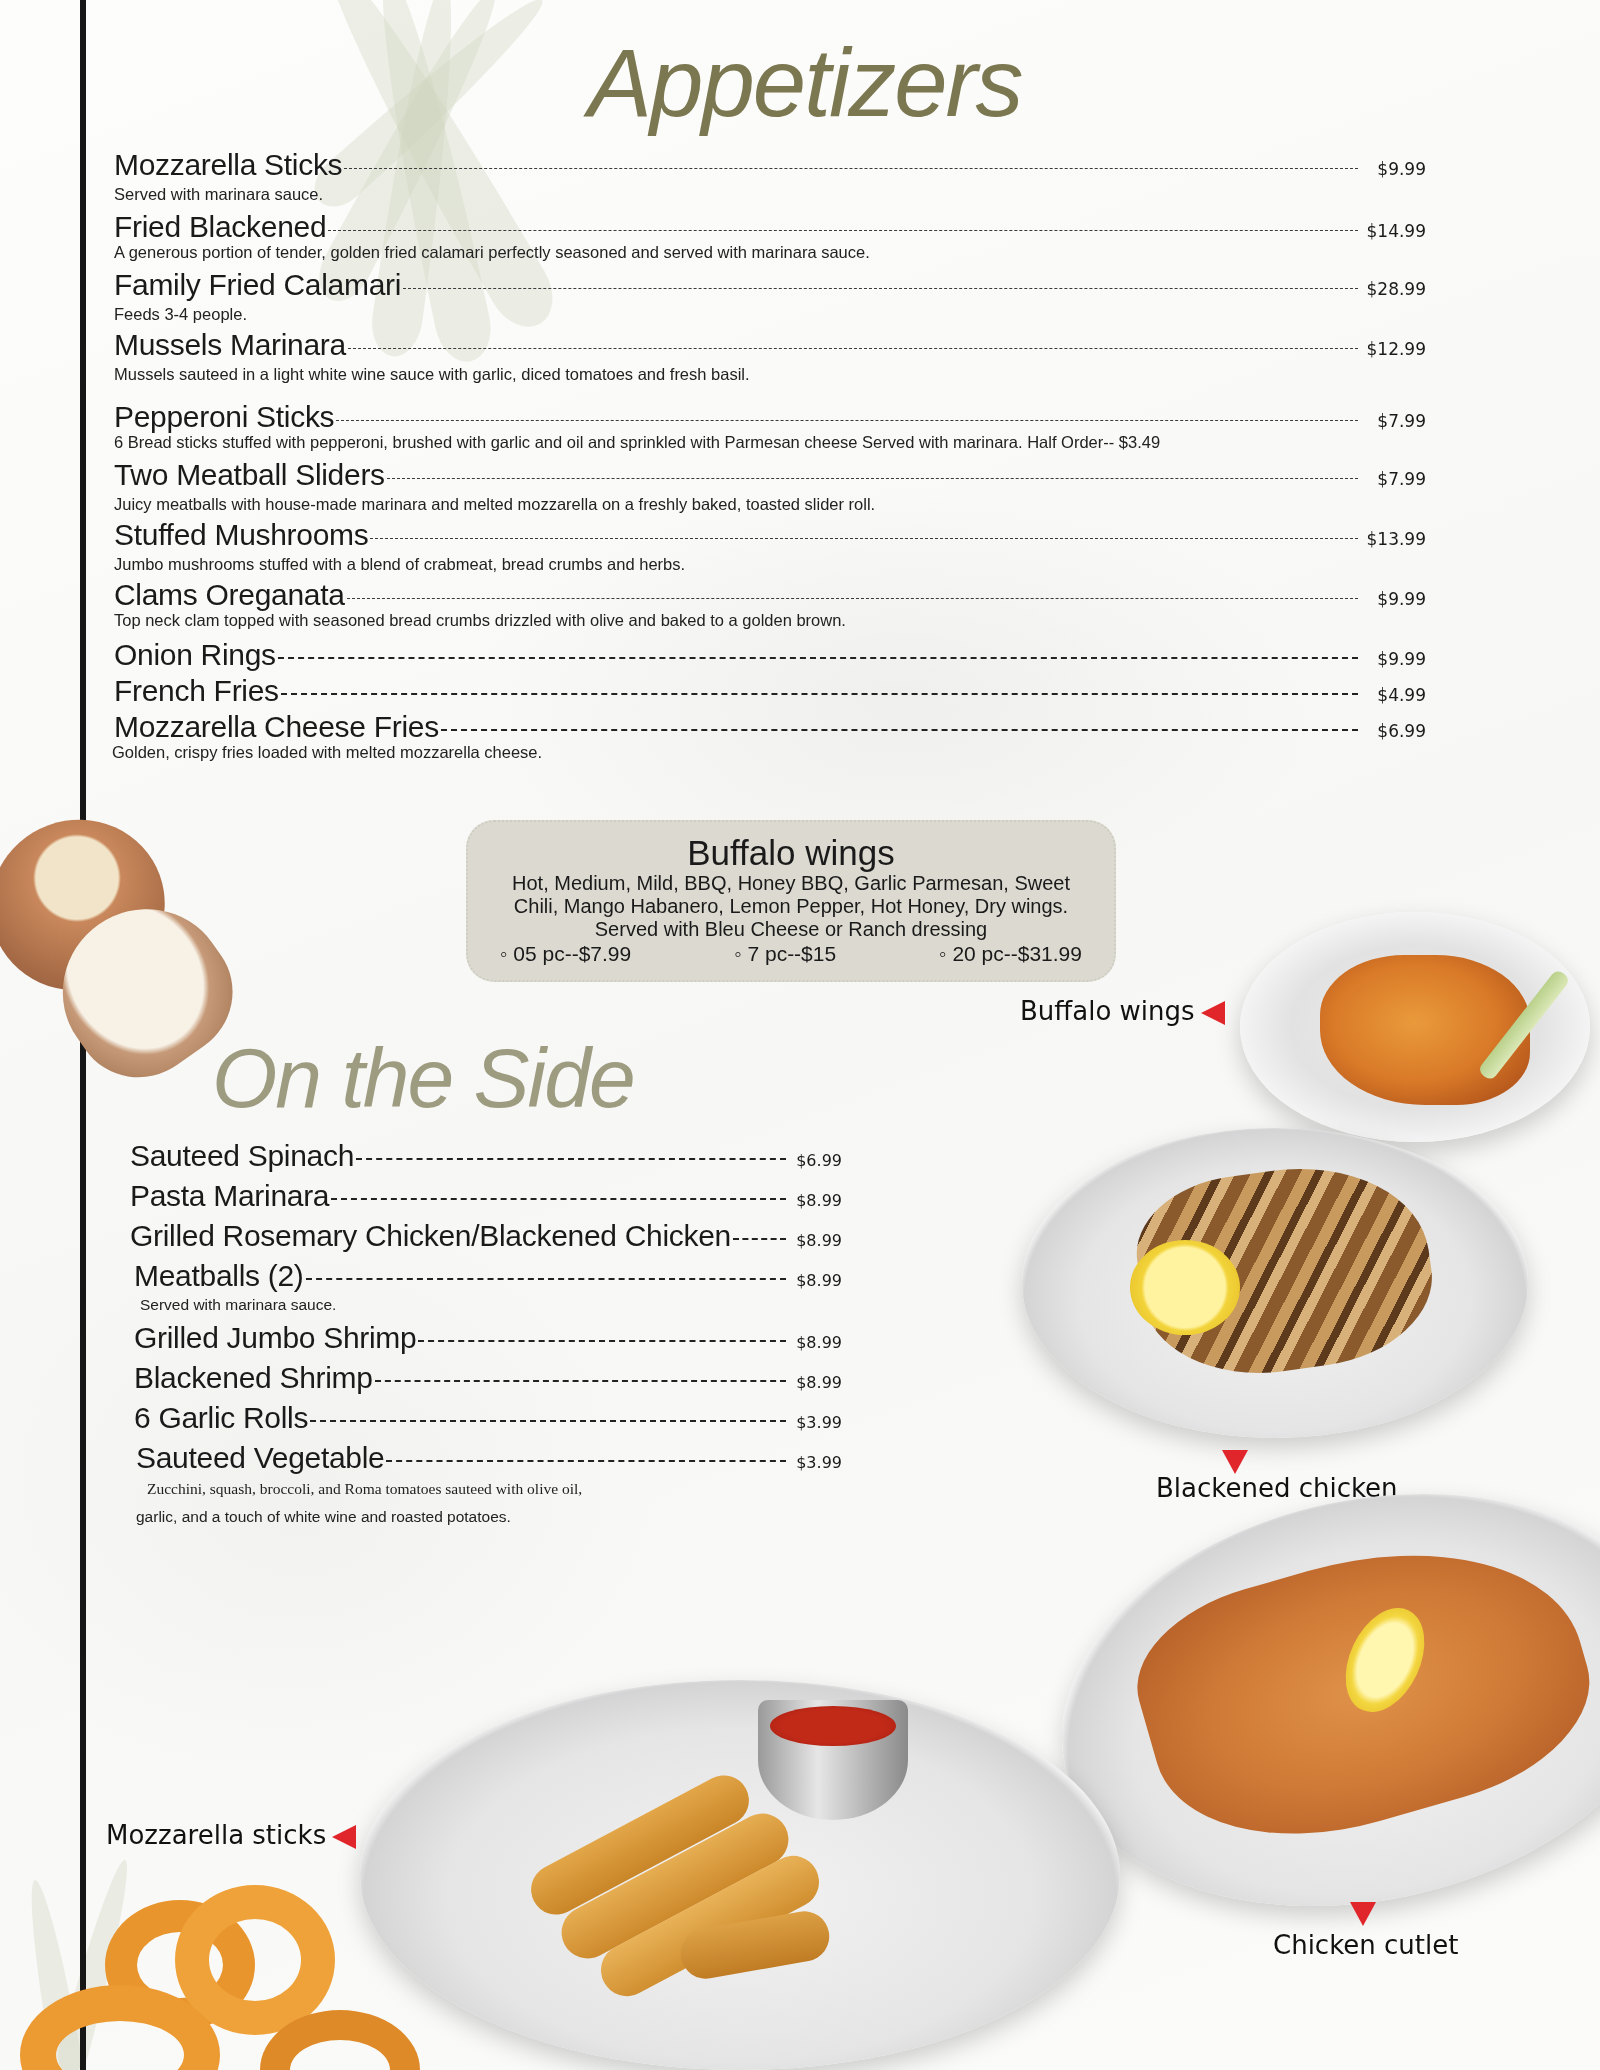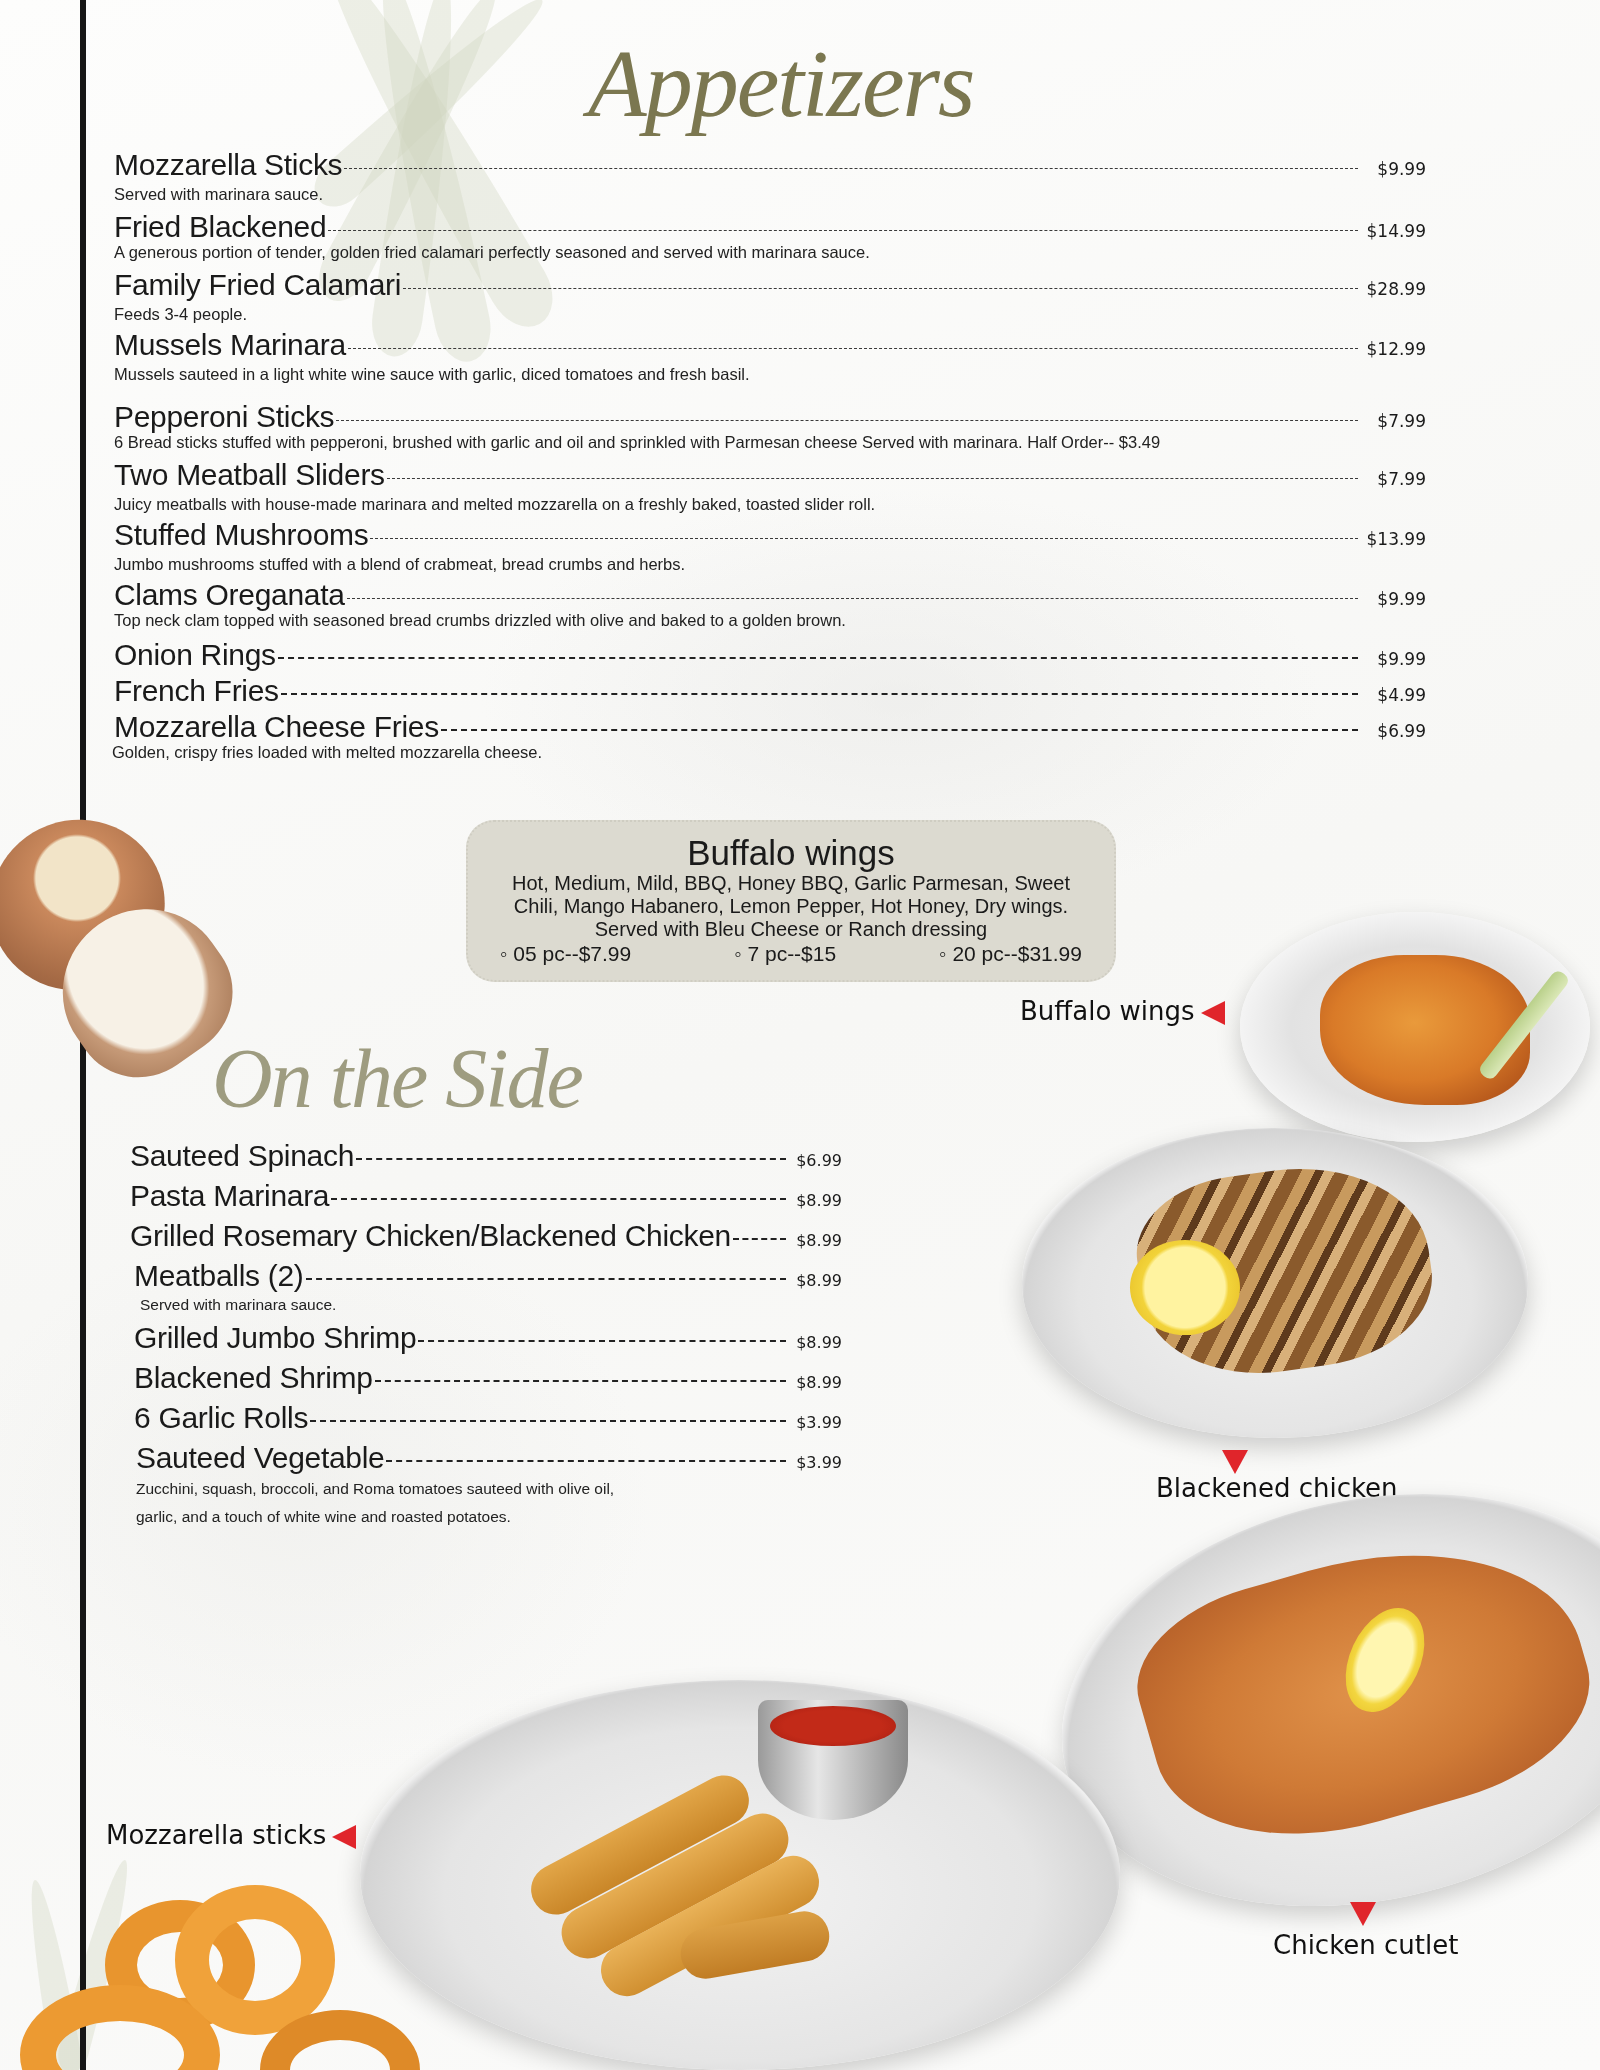--- a/index.html
+++ b/index.html
@@ -21,21 +21,21 @@
     position: absolute; background: rgba(205, 212, 190, 0.35);
     border-radius: 50% 50% 50% 50% / 90% 90% 10% 10%;
     transform-origin: top center;
   }
   .vline {
     position: absolute; left: 80px; top: 0; width: 6px; height: 2070px;
     background: #161616;
   }
   .script-title {
     position: absolute;
-    font-family: Liberation Serif, serif;
+    font-family: Liberation Sans, sans-serif;
     font-style: italic;
     color: #7d7a52;
     letter-spacing: -2px;
   }
   #appetizers-title { left: 588px; top: 28px; font-size: 96px; color: #7b7750; }
   #side-title { left: 212px; top: 1030px; font-size: 84px; color: #9e9c80; }
 
   .app-list { position: absolute; left: 114px; top: 148px; width: 1312px; }
   .item-row { display: flex; align-items: baseline; width: 100%; }
   .item-name {
@@ -294,21 +294,21 @@
         <span class="leader bold"></span>
         <span class="item-price">$3.99</span>
       </div>
     </div>
   <div style="margin-left:6px;">
       <div class="item-row">
         <span class="item-name">Sauteed Vegetable</span>
         <span class="leader bold"></span>
         <span class="item-price">$3.99</span>
       </div>
-    <div class="item-desc" style="margin-left:0;margin-top:-2px;">Zucchini, squash, broccoli, and Roma tomatoes sauteed with olive oil,</div>
+    <div class="item-desc" style="margin-left:11px;margin-top:-2px;font-family:Liberation Serif, serif;">Zucchini, squash, broccoli, and Roma tomatoes sauteed with olive oil,</div>
     <div class="item-desc" style="margin-left:0;margin-top:6px;">garlic, and a touch of white wine and roasted potatoes.</div>
     </div>
 </div>
 
 <div>
   <div class="plate" style="left:1022px;top:1128px;width:506px;height:310px;"></div>
   <div class="food" style="left:1140px;top:1170px;width:290px;height:200px;background:repeating-linear-gradient(125deg,#8a5a2c 0 14px,#c89a5e 14px 26px,#5e3a1c 26px 34px,#d8b07a 34px 44px);border-radius:35% 50% 40% 45%;transform:rotate(-8deg);"></div>
   <div style="position:absolute;left:1130px;top:1240px;width:110px;height:95px;border-radius:50%;background:radial-gradient(circle,#fff3a0 0 55%,#f2d33a 60%,#e2b820 100%);"></div>
 </div>
 <div class="arrow-down" style="left:1222px;top:1450px;"></div>

